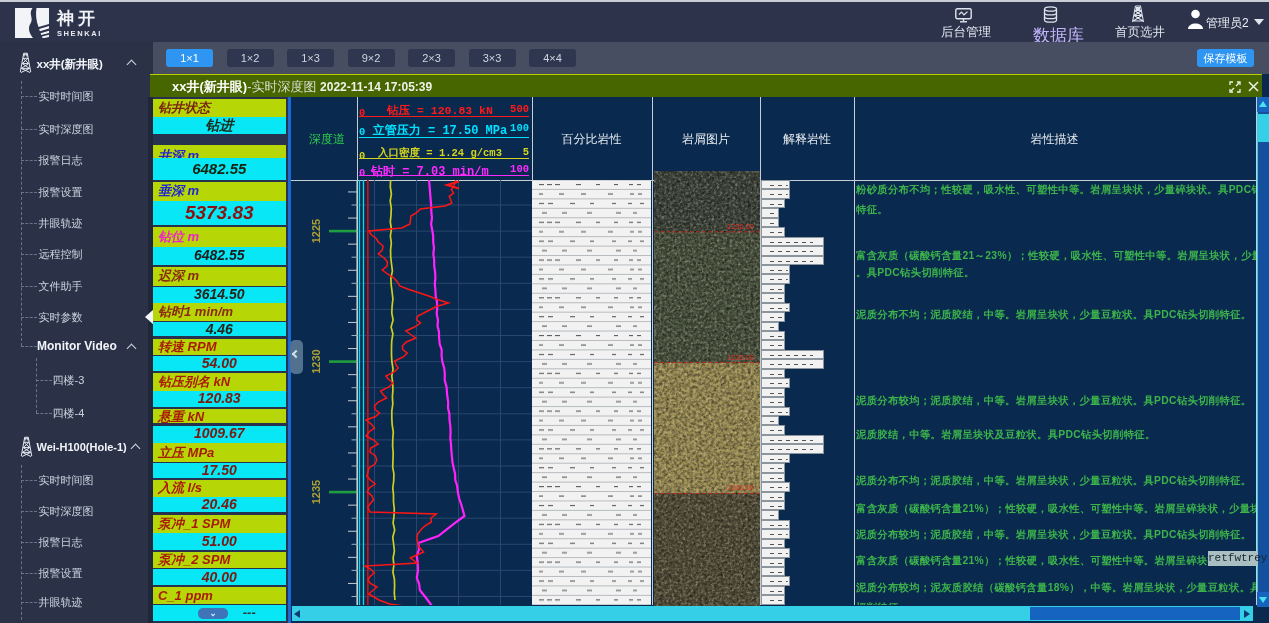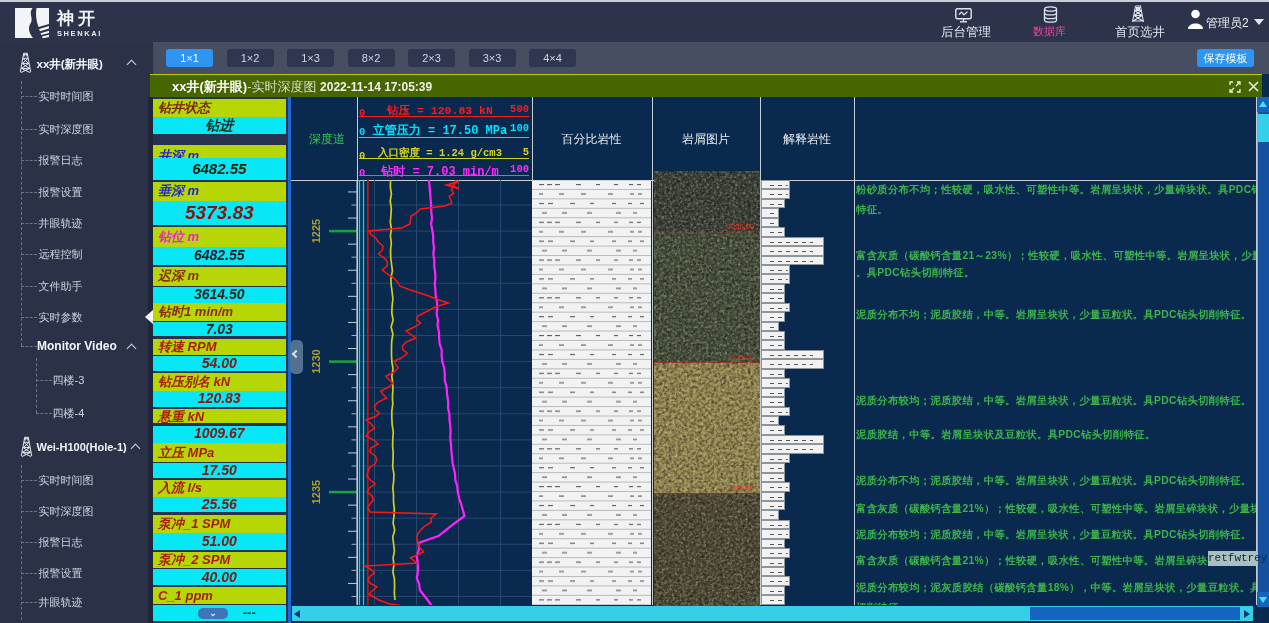--- a/index.html
+++ b/index.html
@@ -46,39 +46,39 @@
 </svg>
 <div class="abs" style="left:941px;top:24px;color:#dfe5ee;font-size:12.5px">后台管理</div>
 <svg class="abs" style="left:1043px;top:6px" width="15" height="17" viewBox="0 0 15 17">
 <g fill="none" stroke="#dfe5ee" stroke-width="1.3">
 <ellipse cx="7.5" cy="3" rx="6" ry="2.2"></ellipse>
 <path d="M1.5,3 L1.5,14 A6,2.2 0 0 0 13.5,14 L13.5,3"></path>
 <path d="M1.5,6.7 A6,2.2 0 0 0 13.5,6.7"></path>
 <path d="M1.5,10.4 A6,2.2 0 0 0 13.5,10.4"></path>
 </g>
     </svg>
-<div class="abs" style="left:1033px;top:24px;color:#ec4899;font-size:11px">数据库</div>
+<div class="abs" style="left:1033px;top:24px;color:#c4b5fd;font-size:17px">数据库</div>
 <svg class="abs" style="left:1131px;top:5px" width="14" height="18" viewBox="0 0 14 18">
 <g fill="none" stroke="#dfe5ee" stroke-width="1.1">
 <path d="M4.5,1 L9.5,1 L12.5,17 M1.5,17 L4.5,1 M4,5.5 L10,5.5 M3.2,10.5 L11,10.5 M3.2,10.5 L10.5,5.5 M10.8,10.5 L3.7,5.5 M2.2,16 L11.9,16 M2.2,16 L11,10.5 M11.9,16 L3.2,10.5"></path>
 <rect x="5" y="2" width="4" height="3.5" fill="#dfe5ee" stroke="none"></rect>
 </g>
     </svg>
 <div class="abs" style="left:1115px;top:24px;color:#dfe5ee;font-size:12.5px">首页选井</div>
 <svg class="abs" style="left:1187px;top:9px" width="17" height="21" viewBox="0 0 17 21">
 <circle cx="8.5" cy="5" r="4.3" fill="#fff"></circle>
 <path d="M1,20 C1,12.5 16,12.5 16,20 Z" fill="#fff"></path>
 </svg>
 <div class="abs" style="left:1206px;top:15px;color:#f0f3f8;font-size:12px">管理员2</div>
 <div class="abs" style="left:1254px;top:19px;width:0;height:0;border-left:5.5px solid transparent;border-right:5.5px solid transparent;border-top:6.5px solid #e2e7ee"></div>
 <div class="abs toolbar" style=""></div>
 <div class="tbtn on" style="left:166px">1×1</div>
 <div class="tbtn" style="left:226.5px">1×2</div>
 <div class="tbtn" style="left:287px">1×3</div>
-<div class="tbtn" style="left:347.5px">8×2</div>
+<div class="tbtn" style="left:347.5px">9×2</div>
 <div class="tbtn" style="left:408px">2×3</div>
 <div class="tbtn" style="left:468.5px">3×3</div>
 <div class="tbtn" style="left:529px">4×4</div>
 <div class="tbtn on" style="left:1197px;width:57px">保存模板</div>
 <div class="abs sidebar" style=""></div>
 <svg class="abs" style="left:18px;top:52px" width="15" height="21" viewBox="0 0 14 20">
 <g fill="none" stroke="#e6eaf1" stroke-width="0.95">
 <path d="M5.3,1.2 L8.7,1.2 M5.3,1.2 L2,19.2 M8.7,1.2 L12,19.2"></path>
 <path d="M4.6,6 L9.4,6 M3.9,11 L10.1,11 M3.1,15.6 L10.9,15.6"></path>
 <path d="M4.6,6 L10.1,11 M9.4,6 L3.9,11 M3.9,11 L10.9,15.6 M10.1,11 L3.1,15.6 M3.1,15.6 L11.4,19.6 M10.9,15.6 L2.6,19.6"></path>
@@ -151,31 +151,31 @@
 <div class="param-v" style="top:117.4px;height:17.1px;line-height:17.1px;color:#1c2a1c;font-size:14px">钻进</div>
 <div class="param-l" style="top:145px;height:18px;line-height:21.2px;color:#2026d6">井深 m</div>
 <div class="param-v" style="top:158.4px;height:21.4px;line-height:21.4px;color:#13240f;font-size:15px">6482.55</div>
 <div class="param-l" style="top:182px;height:18.5px;line-height:18.5px;color:#2026d6">垂深 m</div>
 <div class="param-v" style="top:201px;height:23.6px;line-height:23.6px;color:#8b1210;font-size:19px">5373.83</div>
 <div class="param-l" style="top:226.8px;height:28px;line-height:20.1px;color:#ee22cc">钻位 m</div>
 <div class="param-v" style="top:247.4px;height:17.8px;line-height:17.8px;color:#1c1c1c;font-size:14px">6482.55</div>
 <div class="param-l" style="top:267.4px;height:18.8px;line-height:18.8px;color:#8a2a10">迟深 m</div>
 <div class="param-v" style="top:286.7px;height:27px;line-height:14px;color:#29231a;font-size:14px">3614.50</div>
 <div class="param-l" style="top:302.9px;height:18.5px;line-height:18.5px;color:#8a2a10">钻时1 min/m</div>
-<div class="param-v" style="top:321.9px;height:14.4px;line-height:14.4px;color:#29231a;font-size:14px">7.03</div>
+<div class="param-v" style="top:321.9px;height:14.4px;line-height:14.4px;color:#29231a;font-size:14px">4.46</div>
 <div class="param-l" style="top:338.5px;height:16.9px;line-height:16.9px;color:#aa1a08">转速 RPM</div>
 <div class="param-v" style="top:355.9px;height:15.2px;line-height:15.2px;color:#7a1a10;font-size:14px">54.00</div>
 <div class="param-l" style="top:373.3px;height:17.3px;line-height:17.3px;color:#aa1a08">钻压别名 kN</div>
 <div class="param-v" style="top:391.1px;height:15.7px;line-height:15.7px;color:#7a1a10;font-size:14px">120.83</div>
 <div class="param-l" style="top:409px;height:14px;line-height:16.9px;color:#aa1a08">悬重 kN</div>
 <div class="param-v" style="top:426.4px;height:19px;line-height:14.6px;color:#7a1a10;font-size:14px">1009.67</div>
 <div class="param-l" style="top:443.2px;height:19px;line-height:19px;color:#aa1a08">立压 MPa</div>
 <div class="param-v" style="top:462.7px;height:15.4px;line-height:15.4px;color:#7a1a10;font-size:14px">17.50</div>
 <div class="param-l" style="top:480.3px;height:16.3px;line-height:16.3px;color:#aa1a08">入流 l/s</div>
-<div class="param-v" style="top:497.1px;height:15.4px;line-height:15.4px;color:#7a1a10;font-size:14px">25.56</div>
+<div class="param-v" style="top:497.1px;height:15.4px;line-height:15.4px;color:#7a1a10;font-size:14px">20.46</div>
 <div class="param-l" style="top:514.7px;height:17.9px;line-height:17.9px;color:#aa1a08">泵冲_1 SPM</div>
 <div class="param-v" style="top:533.1px;height:16.6px;line-height:16.6px;color:#7a1a10;font-size:14px">51.00</div>
 <div class="param-l" style="top:551.9px;height:16.4px;line-height:16.4px;color:#aa1a08">泵冲_2 SPM</div>
 <div class="param-v" style="top:568.8px;height:16.1px;line-height:16.1px;color:#7a1a10;font-size:14px">40.00</div>
 <div class="param-l" style="top:587.1px;height:17.4px;line-height:17.4px;color:#aa1a08">C_1 ppm</div>
 <div class="param-v" style="top:605px;height:16.3px;line-height:16.3px;color:#333;font-size:13px"><span style="position:absolute;left:45px;top:2.5px;width:30px;height:11px;background:#3f74b8;border-radius:5px;color:#cfe2ff;font-size:9px;line-height:10px;font-style:normal">⌄</span><span style="margin-left:60px">---</span></div>
 <div class="abs" style="left:288px;top:97px;width:3.5px;height:526px;background:#1b6ad4"></div>
 <div class="abs" style="left:290px;top:340px;width:13px;height:34px;background:#51718e;border-radius:5px;z-index:60">
       <div style="position:absolute;left:3px;top:11px;width:6px;height:6px;border-left:2px solid #cfe0ee;border-bottom:2px solid #cfe0ee;transform:rotate(45deg)"></div>
     </div>
@@ -184,27 +184,28 @@
 <div class="vline" style="left:531.5px;top:97px;height:508px"></div>
 <div class="vline" style="left:651.5px;top:97px;height:508px"></div>
 <div class="vline" style="left:760px;top:97px;height:508px"></div>
 <div class="vline" style="left:853.5px;top:97px;height:508px"></div>
 <div class="vline" style="left:1256px;top:97px;height:508px"></div>
 <div class="abs" style="left:291px;top:179.5px;width:965px;height:1px;background:#c7cdd4"></div>
 <div class="abs" style="left:297px;top:131px;width:60px;color:#2ecc4e;font-size:12px;text-align:center">深度道</div>
 <div class="abs hdrtxt" style="left:531px;top:131px;width:121px">百分比岩性</div>
 <div class="abs hdrtxt" style="left:651px;top:131px;width:110px">岩屑图片</div>
 <div class="abs hdrtxt" style="left:760px;top:131px;width:94px">解释岩性</div>
+<div class="abs hdrtxt" style="left:853px;top:131px;width:403px">岩性描述</div>
 <div class="abs" style="left:359px;top:103px;width:170px;color:#ff1a1a;font-weight:bold;white-space:nowrap;font-family:'Liberation Mono',monospace"><span style="font-size:10.5px">0</span><span style="position:absolute;left:12px;right:20px;text-align:center;font-size:11.5px;white-space:nowrap">钻压 = 120.83 kN</span><span style="position:absolute;right:0;font-size:10.5px">500</span></div>
 <div class="abs" style="left:359px;top:116px;width:170px;height:1.4px;background:#ff1a1a"></div>
 <div class="abs" style="left:359px;top:122px;width:170px;color:#00e0ff;font-weight:bold;white-space:nowrap;font-family:'Liberation Mono',monospace"><span style="font-size:10.5px">0</span><span style="position:absolute;left:12px;right:20px;text-align:center;font-size:12px;white-space:nowrap">立管压力 = 17.50 MPa</span><span style="position:absolute;right:0;font-size:10.5px">100</span></div>
 <div class="abs" style="left:359px;top:136.5px;width:170px;height:1.4px;background:#00e0ff"></div>
 <div class="abs" style="left:359px;top:146px;width:170px;color:#d4d41e;font-weight:bold;white-space:nowrap;font-family:'Liberation Mono',monospace"><span style="font-size:10.5px">0</span><span style="position:absolute;left:12px;right:20px;text-align:center;font-size:10.5px;white-space:nowrap">入口密度 = 1.24 g/cm3</span><span style="position:absolute;right:0;font-size:10.5px">5</span></div>
 <div class="abs" style="left:359px;top:157.5px;width:170px;height:1.4px;background:#d4d41e"></div>
-<div class="abs" style="left:359px;top:163px;width:170px;color:#ff2aff;font-weight:bold;white-space:nowrap;font-family:'Liberation Mono',monospace"><span style="font-size:10.5px">0</span><span style="position:absolute;left:12px;right:20px;text-align:center;font-size:12px;white-space:nowrap">钻时 = 7.03 min/m</span><span style="position:absolute;right:0;font-size:10.5px">100</span></div>
+<div class="abs" style="left:359px;top:163px;width:170px;color:#ff2aff;font-weight:bold;white-space:nowrap;font-family:'Liberation Mono',monospace"><span style="font-size:10.5px">0</span><span style="position:absolute;left:12px;right:20px;font-size:12px;white-space:nowrap">钻时 = 7.03 min/m</span><span style="position:absolute;right:0;font-size:10.5px">100</span></div>
 <div class="abs" style="left:359px;top:175px;width:170px;height:1.4px;background:#ff2aff"></div>
 <svg class="abs" style="left:292px;top:180px" width="240" height="425" viewBox="0 0 240 425">
       <line x1="82.5" y1="0" x2="82.5" y2="425" stroke="#2c4a72" stroke-width="0.9"></line>
       <line x1="124.5" y1="0" x2="124.5" y2="425" stroke="#2c4a72" stroke-width="0.9"></line>
       <line x1="166.5" y1="0" x2="166.5" y2="425" stroke="#2c4a72" stroke-width="0.9"></line>
       <line x1="208.5" y1="0" x2="208.5" y2="425" stroke="#2c4a72" stroke-width="0.9"></line>
       <line x1="65" y1="25" x2="240" y2="25" stroke="#2c4a72" stroke-width="0.9"></line>
       <line x1="65" y1="51.1" x2="240" y2="51.1" stroke="#2c4a72" stroke-width="0.9"></line>
       <line x1="65" y1="77.2" x2="240" y2="77.2" stroke="#2c4a72" stroke-width="0.9"></line>
       <line x1="65" y1="103.3" x2="240" y2="103.3" stroke="#2c4a72" stroke-width="0.9"></line>

